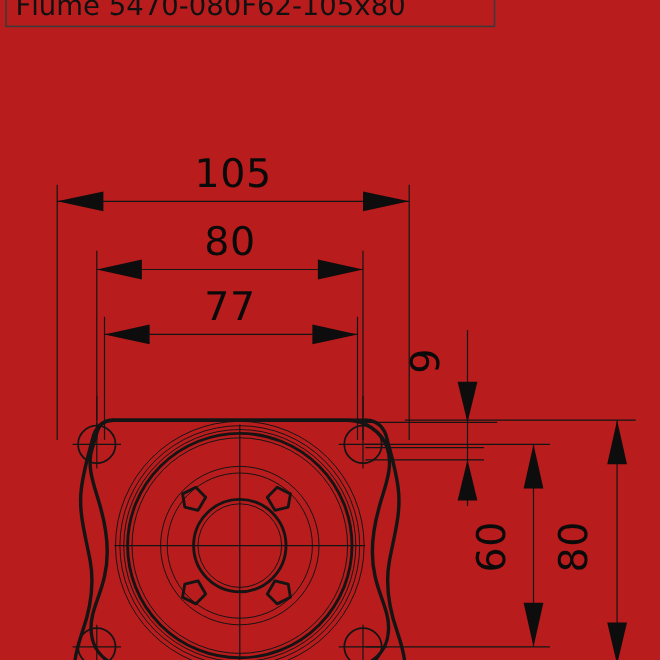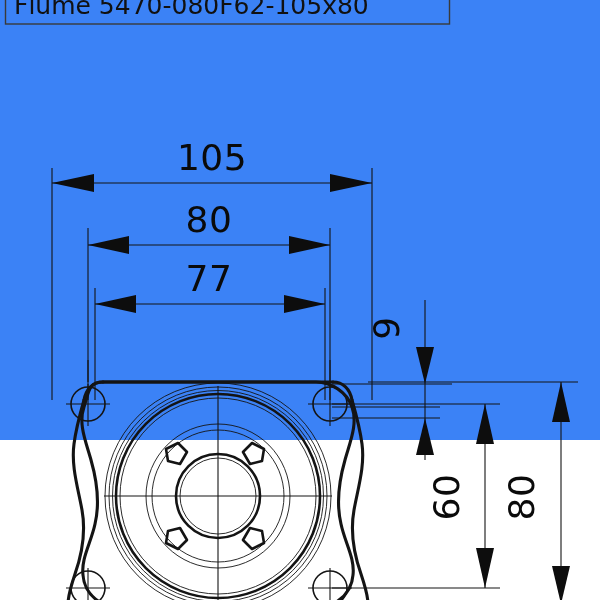--- a/index.html
+++ b/index.html
@@ -9,22 +9,22 @@
   }
   body {
     width: 600px;
     height: 600px;
     overflow: hidden;
     font-family: "DejaVu Sans", sans-serif;
   }
   #drawing-root {
     position: relative;
     width: 600px;
-    height: 440px;
-    background: #3b82f6;
+    height: 600px;
+    background: #b91c1c;
   }
   svg.cad {
     display: block;
     width: 600px;
     height: 600px;
   }
   .dim-text {
     font-family: "DejaVu Sans", sans-serif;
     font-size: 36px;
     fill: #0a0a0a;

